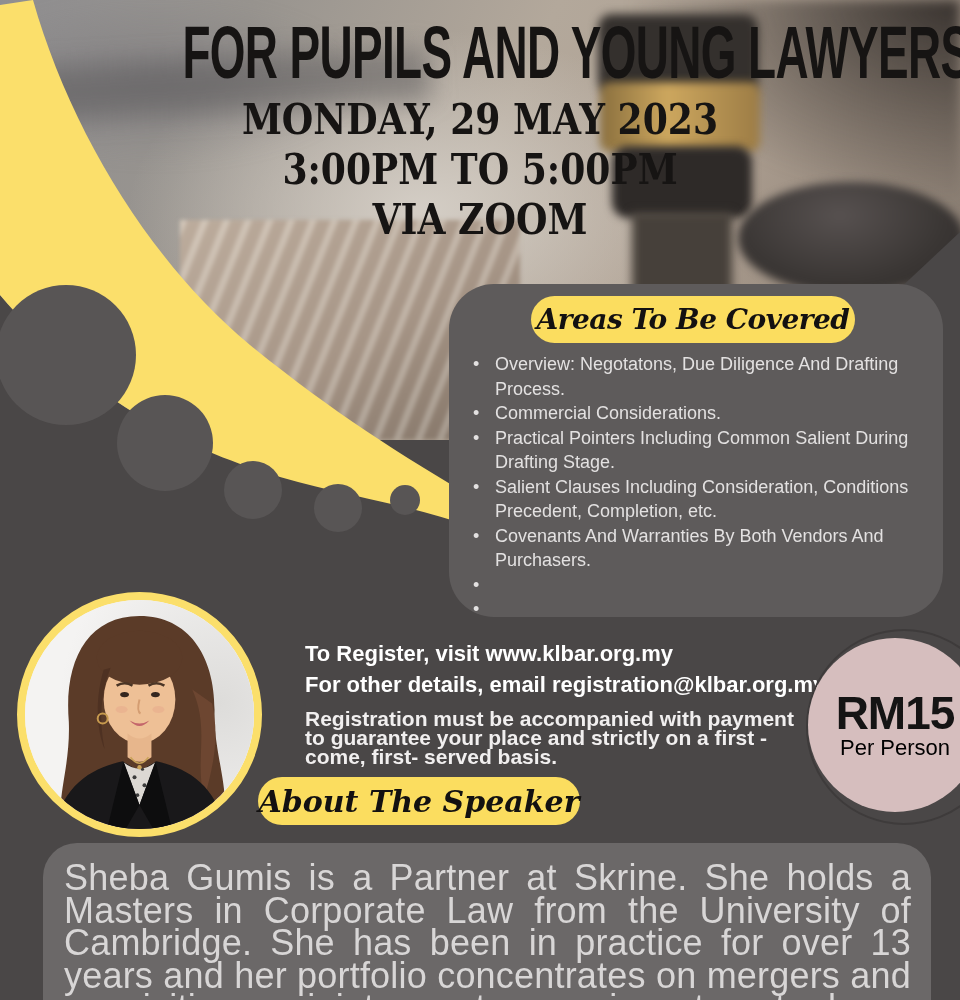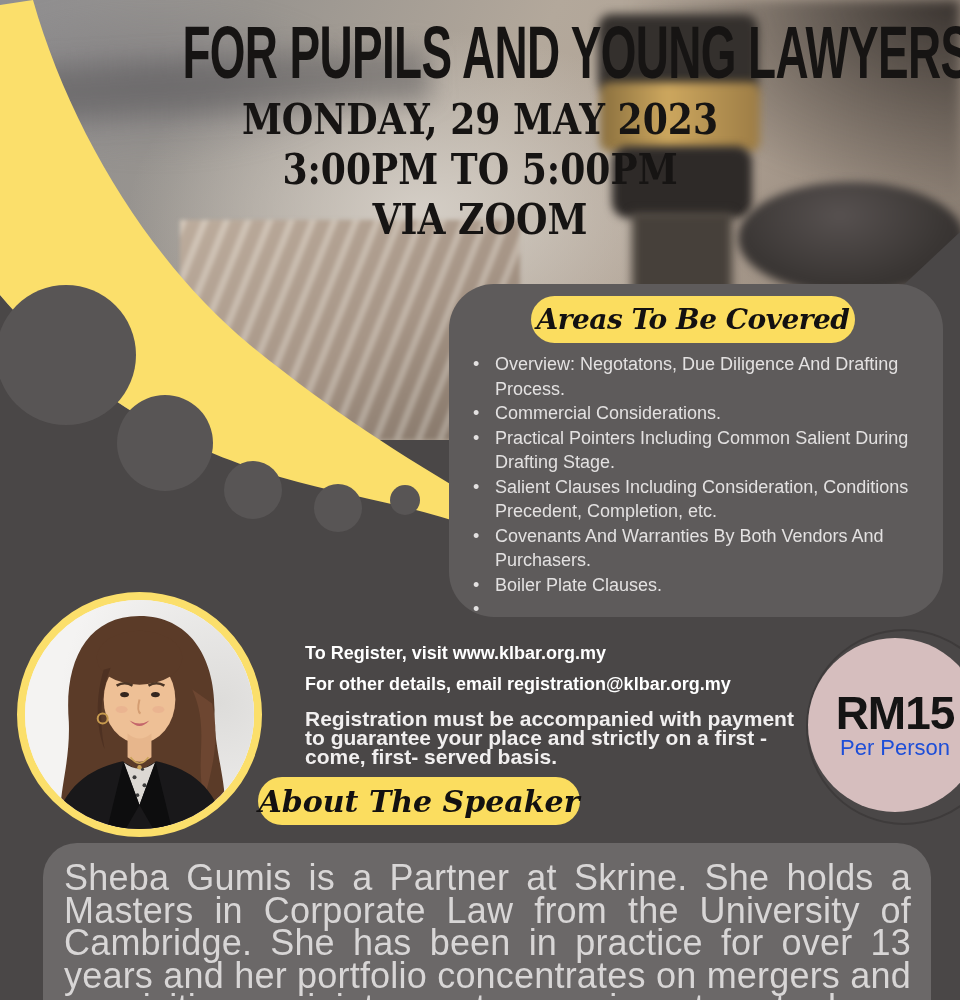--- a/index.html
+++ b/index.html
@@ -53,29 +53,29 @@
   .areas-card{position:absolute;left:449px;top:284px;width:494px;height:333px;border-radius:45px;background:#5e5b5b;}
   .pill{background:#fbdd5f;border-radius:27px;display:flex;align-items:center;justify-content:center;
     font-family:"DejaVu Serif",serif;font-weight:700;font-style:italic;color:#131111;}
   .areas-pill{position:absolute;left:82px;top:12px;width:324px;height:47px;font-size:28px;letter-spacing:-.5px;}
   .areas-list{position:absolute;left:24px;top:68px;width:446px;margin:0;padding:0;list-style:none;
     font-size:18px;line-height:24.5px;color:#e3e1e1;}
   .areas-list li{display:flex;}
   .areas-list li .dot{flex:0 0 22px;font-size:18px;}
   
   .register{position:absolute;left:305px;top:638px;color:#ffffff;}
-  .reg-line{font-size:18px;font-weight:700;line-height:31px;}
+  .reg-line{font-size:22px;font-weight:700;line-height:31px;}
   .reg-note{margin-top:9px;width:492px;font-size:21px;font-weight:600;line-height:19px;color:#f1efef;}
   
   .price-ring{position:absolute;left:806px;top:629px;width:196px;height:196px;border-radius:50%;
     border:2px solid #3e3b3b;box-sizing:border-box;}
   .price{position:absolute;left:808px;top:638px;width:174px;height:174px;border-radius:50%;background:#d6bebe;
     display:flex;flex-direction:column;align-items:center;justify-content:center;color:#151414;}
   .price-amount{font-size:46px;font-weight:800;line-height:1;letter-spacing:-1px;}
-  .price-unit{font-size:22px;line-height:1.1;color:#1d4ed8;}
+  .price-unit{font-size:22px;line-height:1.1;color:#000000;}
   
   .speaker-circle{position:absolute;left:17px;top:592px;width:245px;height:245px;box-sizing:border-box;
     border:8px solid #fbdf6b;border-radius:50%;background:#f4f3f2;overflow:hidden;}
   .speaker-circle svg{display:block;width:100%;height:100%;}
   .about-pill{position:absolute;left:258px;top:777px;width:322px;height:48px;font-size:30px;}
   .bio-card{position:absolute;left:43px;top:843px;width:888px;height:190px;border-radius:34px;background:#6b6868;}
   .bio-card p{margin:19px 20px 0 21px;font-size:36px;line-height:32.5px;color:#d8d6d6;
     text-align:justify;letter-spacing:.2px;}
 </style>
 </head>
@@ -133,21 +133,20 @@
     <li>
         <span class="dot">•</span>
         <span>Salient Clauses Including Consideration, Conditions Precedent, Completion, etc.</span>
       </li>
     <li>
         <span class="dot">•</span>
         <span>Covenants And Warranties By Both Vendors And Purchasers.</span>
       </li>
     <li>
         <span class="dot">•</span>
-        <span>Boiler Plate Clauses.</span>
       </li>
     <li>
         <span class="dot">•</span>
       </li>
   </ul>
 </div>
 
 <div class="register">
   <div class="reg-line">To Register, visit www.klbar.org.my</div>
   <div class="reg-line">For other details, email registration@klbar.org.my</div>

